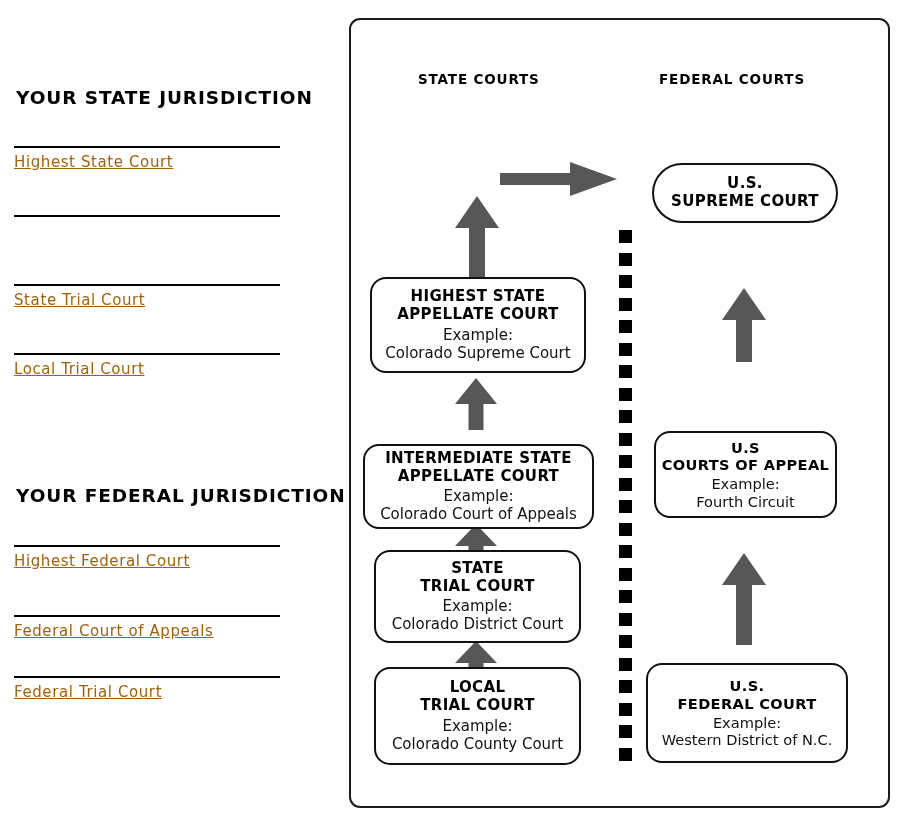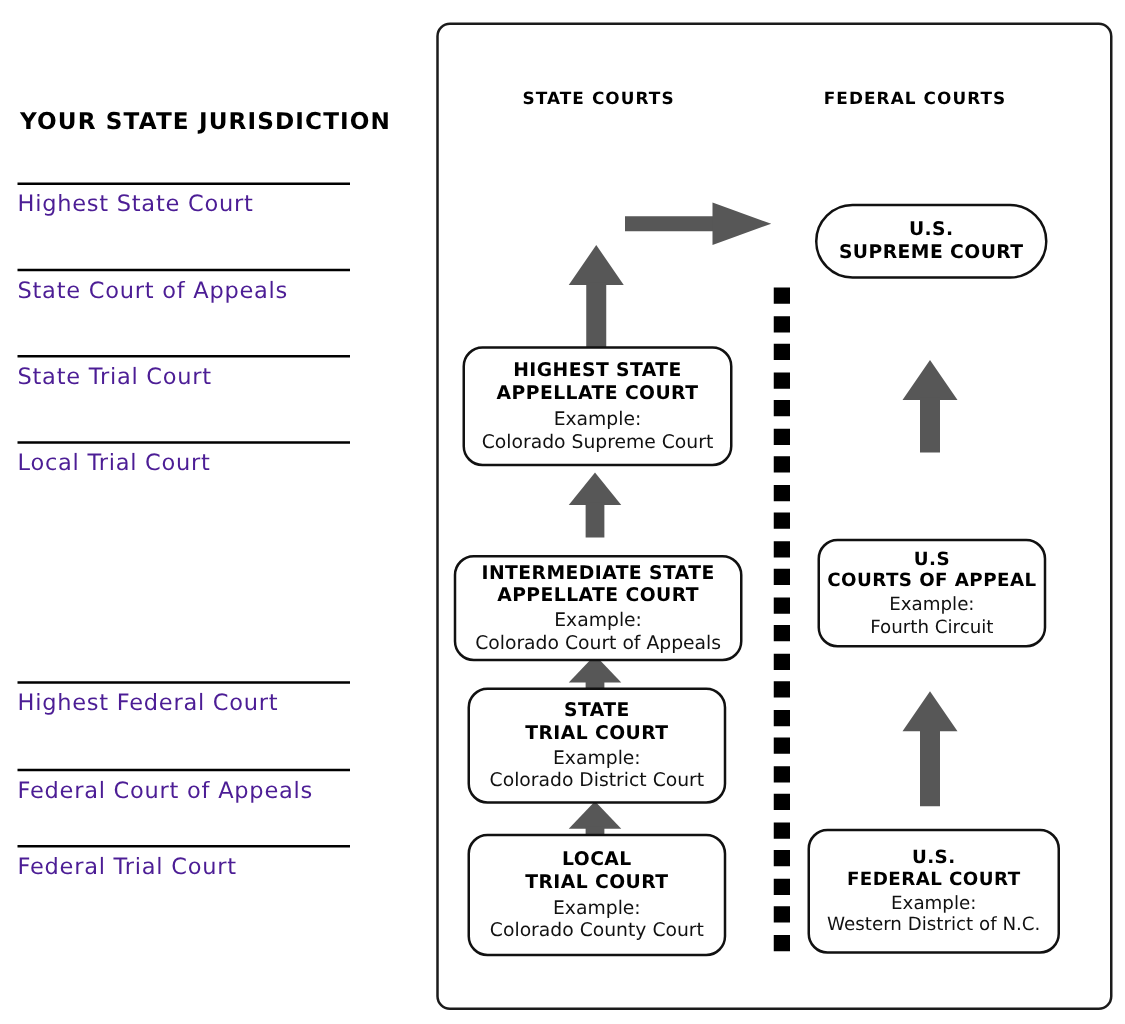--- a/index.html
+++ b/index.html
@@ -32,24 +32,25 @@
     color: #000;
   }
   .fill-entry { position: absolute; left: 14px; }
   .fill-rule {
     width: 266px;
     height: 0;
     border-top: 2.2px solid #000;
   }
   .fill-label {
     margin-top: 5px;
-    font-size: 18px;
+    font-size: 15px;
     letter-spacing: 0.6px;
     white-space: nowrap;
-    color: #4c1d95;
+    color: #a16207;
+    text-decoration: underline;
   }
 
   
   #diagram-frame {
     position: absolute;
     left: 349px; top: 18px;
     width: 541px; height: 790px;
     border: 2px solid #1b1b1b;
     border-radius: 11px;
     box-sizing: border-box;
@@ -168,33 +169,33 @@
 
   <div class="panel-heading" style="top:87px">YOUR  STATE  JURISDICTION</div>
 
   <div class="fill-entry" style="top:146px">
     <div class="fill-rule"></div>
     <div class="fill-label">Highest  State  Court</div>
   </div>
 
   <div class="fill-entry" style="top:215px">
     <div class="fill-rule"></div>
-    <div class="fill-label">State  Court  of  Appeals</div>
   </div>
 
   <div class="fill-entry" style="top:284px">
     <div class="fill-rule"></div>
     <div class="fill-label">State  Trial  Court</div>
   </div>
 
   <div class="fill-entry" style="top:353px">
     <div class="fill-rule"></div>
     <div class="fill-label">Local  Trial  Court</div>
   </div>
 
+  <div class="panel-heading" style="top:485px">YOUR  FEDERAL JURISDICTION</div>
 
   <div class="fill-entry" style="top:545px">
     <div class="fill-rule"></div>
     <div class="fill-label">Highest  Federal  Court</div>
   </div>
 
   <div class="fill-entry" style="top:615px">
     <div class="fill-rule"></div>
     <div class="fill-label">Federal  Court  of  Appeals</div>
   </div>

